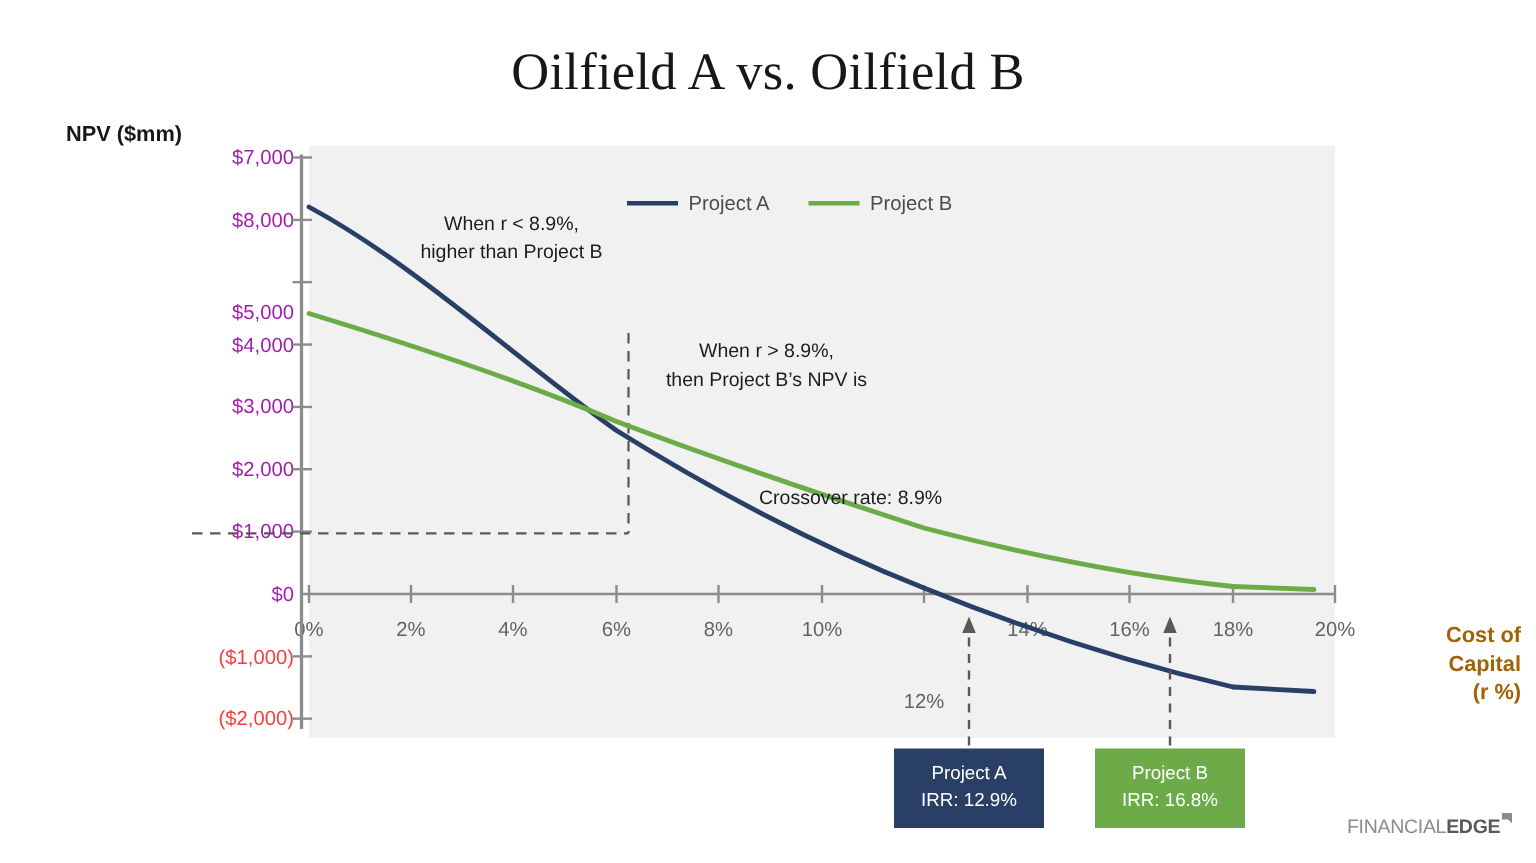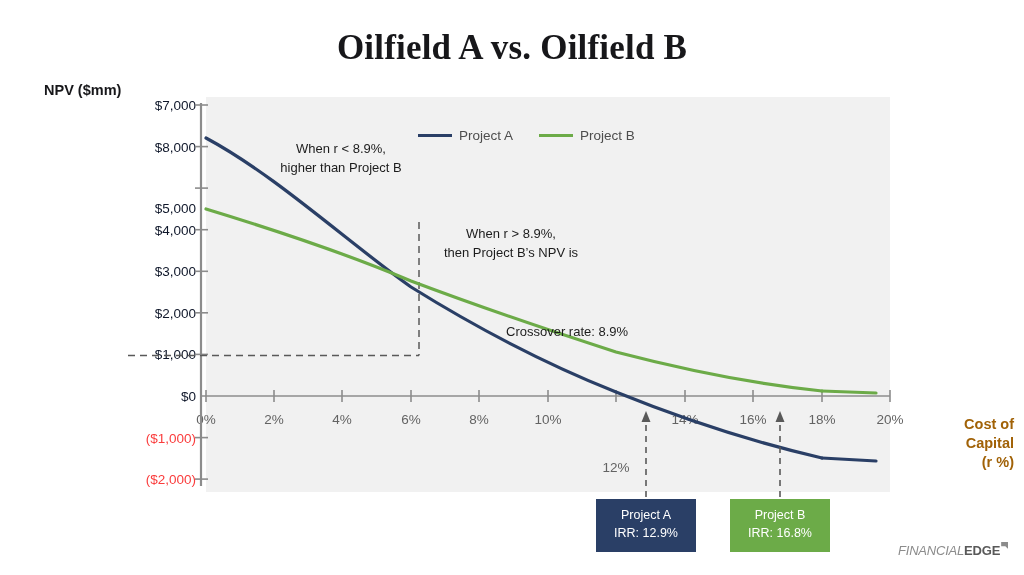--- a/index.html
+++ b/index.html
@@ -21,21 +21,21 @@
     height: 575px;
   }
   
   #chart-title {
     position: absolute;
     left: 0;
     top: 28px;
     width: 1024px;
     text-align: center;
     font-family: "Liberation Serif", "DejaVu Serif", serif;
-    font-weight: bold;
+    font-weight: normal;
     font-size: 35px;
     color: #17171a;
     letter-spacing: 0.2px;
   }
   
   #y-axis-title {
     position: absolute;
     left: 44px;
     top: 82px;
     font-size: 14.5px;
@@ -57,21 +57,21 @@
     width: 1024px;
     height: 575px;
     pointer-events: none;
   }
   
   .ytick {
     position: absolute;
     width: 86px;
     text-align: right;
     font-size: 13.5px;
-    color: #0f172a;
+    color: #a21caf;
     transform: translateY(-50%);
   }
   .ytick.neg { color: #fa3c3c; font-weight: normal; }
   .xtick {
     position: absolute;
     width: 56px;
     text-align: center;
     font-size: 13.5px;
     color: #636363;
     top: 412px;
@@ -146,21 +146,21 @@
   #logo {
     position: absolute;
     left: 898px;
     top: 543px;
     display: flex;
     align-items: flex-start;
     font-size: 13px;
     letter-spacing: -0.2px;
     color: #8c8c8c;
   }
-  #logo .lite { font-weight: normal; font-style: italic; }
+  #logo .lite { font-weight: normal; }
   #logo .bold { font-weight: bold; color: #595959; }
   #logo .flag {
     display: inline-block;
     width: 7px;
     height: 7px;
     margin-left: 1px;
     margin-top: -1px;
     background: #8c8c8c;
     clip-path: polygon(0 0, 100% 0, 100% 100%, 60% 62%, 0 62%);
   }

